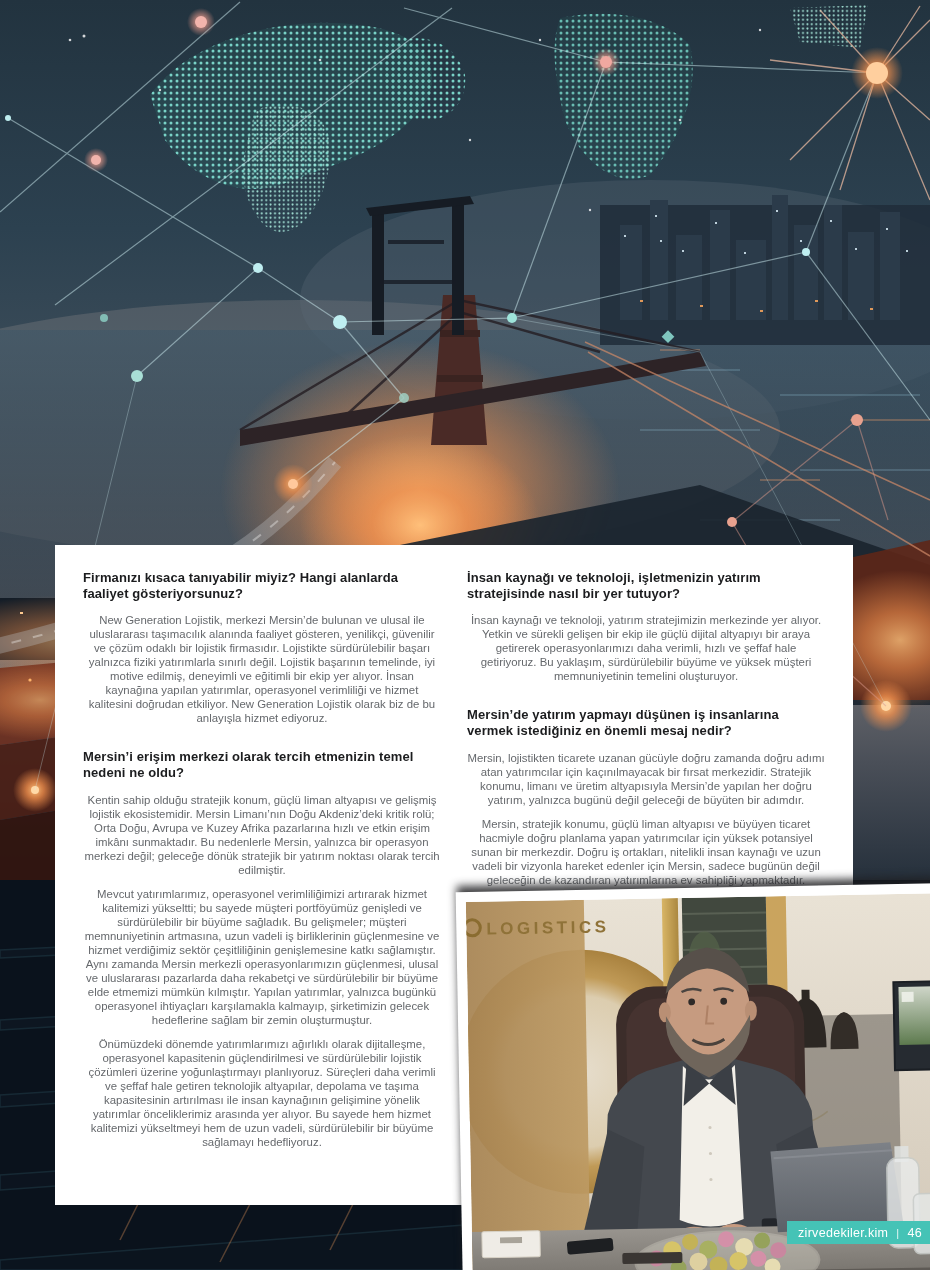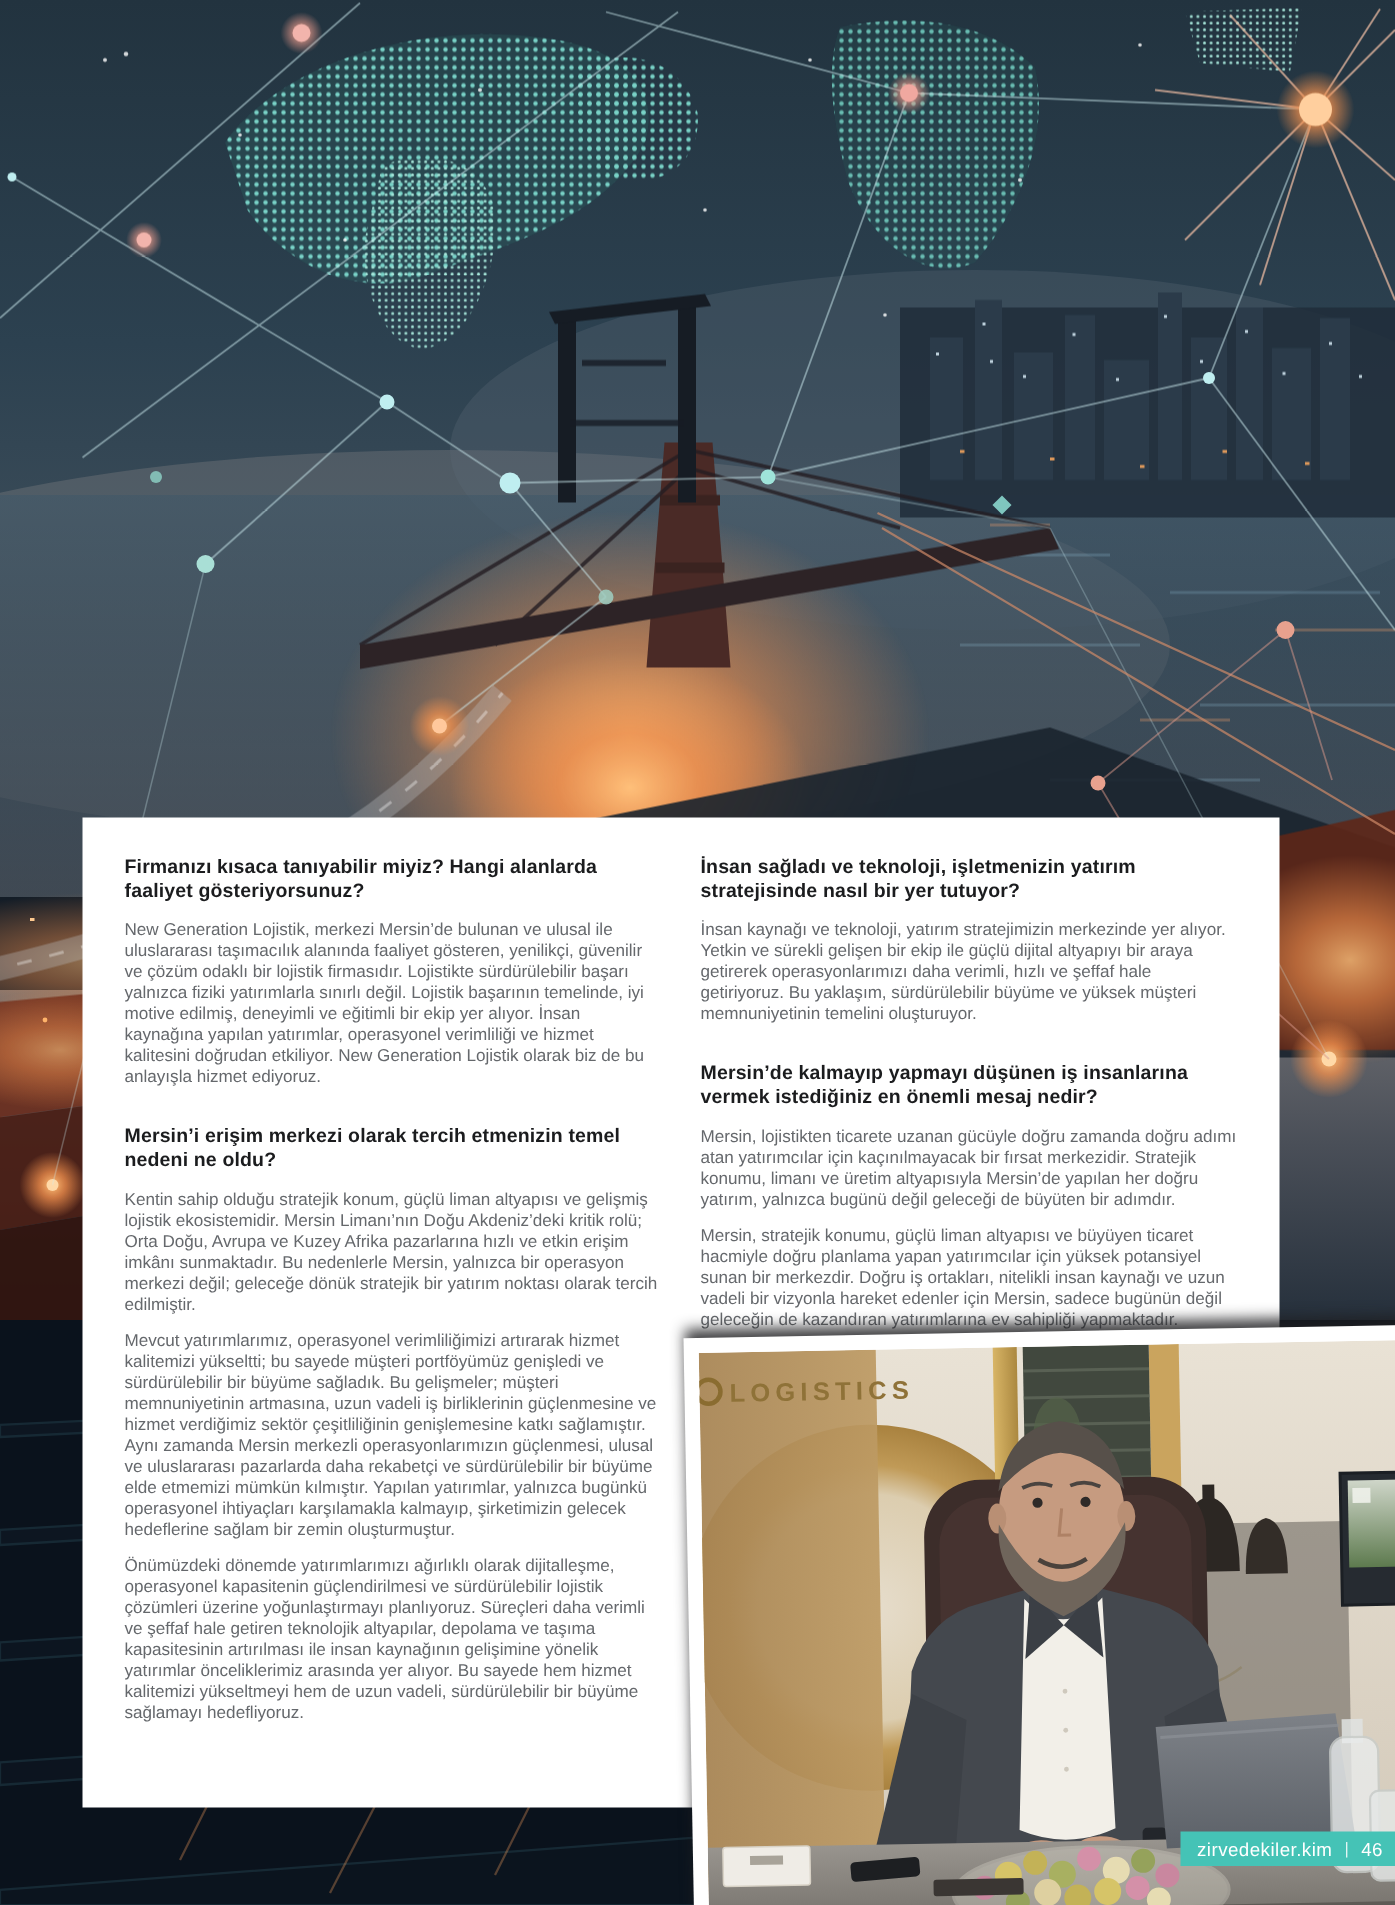--- a/index.html
+++ b/index.html
@@ -6,21 +6,21 @@
   .page{position:relative;width:930px;height:1270px;overflow:hidden;background:#0a111a;
         font-family:"Liberation Sans",sans-serif;}
   .bg{position:absolute;left:0;top:0;width:930px;height:1270px;display:block;}
 
   
   .panel{position:absolute;left:55px;top:545px;width:798px;height:660px;background:#ffffff;
          box-sizing:border-box;padding:25px 28px 18px 28px;display:flex;gap:26px;z-index:2;}
   .col{flex:1 1 0;min-width:0;}
   .q{font-size:13px;line-height:1.24;font-weight:bold;color:#1b1c1e;margin:24px 0 11px 0;letter-spacing:.1px;}
   .col section:first-child .q{margin-top:0;}
-  .a{font-size:11.4px;line-height:1.23;color:#65686c;margin:0 0 10px 0;}
+  .a{font-size:11.4px;line-height:1.23;color:#65686c;margin:0 0 10px 0;text-align:center;}
 
   
   .photo{position:absolute;left:456px;top:884px;width:482px;height:392px;background:#ffffff;
          box-sizing:border-box;padding:10px 0 0 10px;z-index:3;
          transform:rotate(-1.05deg);transform-origin:92% 6%;
          box-shadow:0 -7px 9px -1px rgba(32,32,34,.85);}
   .photo svg{display:block;width:472px;height:382px;}
 
   
   .badge{position:absolute;left:787px;top:1221px;height:23px;z-index:4;display:flex;align-items:center;
@@ -341,25 +341,25 @@
       </section>
       <section>
         <p class="a">Mevcut yatırımlarımız, operasyonel verimliliğimizi artırarak hizmet kalitemizi yükseltti; bu sayede müşteri portföyümüz genişledi ve sürdürülebilir bir büyüme sağladık. Bu gelişmeler; müşteri memnuniyetinin artmasına, uzun vadeli iş birliklerinin güçlenmesine ve hizmet verdiğimiz sektör çeşitliliğinin genişlemesine katkı sağlamıştır. Aynı zamanda Mersin merkezli operasyonlarımızın güçlenmesi, ulusal ve uluslararası pazarlarda daha rekabetçi ve sürdürülebilir bir büyüme elde etmemizi mümkün kılmıştır. Yapılan yatırımlar, yalnızca bugünkü operasyonel ihtiyaçları karşılamakla kalmayıp, şirketimizin gelecek hedeflerine sağlam bir zemin oluşturmuştur.</p>
       </section>
       <section>
         <p class="a">Önümüzdeki dönemde yatırımlarımızı ağırlıklı olarak dijitalleşme, operasyonel kapasitenin güçlendirilmesi ve sürdürülebilir lojistik çözümleri üzerine yoğunlaştırmayı planlıyoruz. Süreçleri daha verimli ve şeffaf hale getiren teknolojik altyapılar, depolama ve taşıma kapasitesinin artırılması ile insan kaynağının gelişimine yönelik yatırımlar önceliklerimiz arasında yer alıyor. Bu sayede hem hizmet kalitemizi yükseltmeyi hem de uzun vadeli, sürdürülebilir bir büyüme sağlamayı hedefliyoruz.</p>
       </section>
     </div>
     <div class="col">
       <section>
-        <h3 class="q">İnsan sağladı ve teknoloji, işletmenizin yatırım stratejisinde nasıl bir yer tutuyor?</h3>
+        <h3 class="q">İnsan kaynağı ve teknoloji, işletmenizin yatırım stratejisinde nasıl bir yer tutuyor?</h3>
         <p class="a">İnsan kaynağı ve teknoloji, yatırım stratejimizin merkezinde yer alıyor. Yetkin ve sürekli gelişen bir ekip ile güçlü dijital altyapıyı bir araya getirerek operasyonlarımızı daha verimli, hızlı ve şeffaf hale getiriyoruz. Bu yaklaşım, sürdürülebilir büyüme ve yüksek müşteri memnuniyetinin temelini oluşturuyor.</p>
       </section>
       <section>
-        <h3 class="q">Mersin’de kalmayıp yapmayı düşünen iş insanlarına vermek istediğiniz en önemli mesaj nedir?</h3>
+        <h3 class="q">Mersin’de yatırım yapmayı düşünen iş insanlarına vermek istediğiniz en önemli mesaj nedir?</h3>
         <p class="a">Mersin, lojistikten ticarete uzanan gücüyle doğru zamanda doğru adımı atan yatırımcılar için kaçınılmayacak bir fırsat merkezidir. Stratejik konumu, limanı ve üretim altyapısıyla Mersin’de yapılan her doğru yatırım, yalnızca bugünü değil geleceği de büyüten bir adımdır.</p>
         <p class="a">Mersin, stratejik konumu, güçlü liman altyapısı ve büyüyen ticaret hacmiyle doğru planlama yapan yatırımcılar için yüksek potansiyel sunan bir merkezdir. Doğru iş ortakları, nitelikli insan kaynağı ve uzun vadeli bir vizyonla hareket edenler için Mersin, sadece bugünün değil geleceğin de kazandıran yatırımlarına ev sahipliği yapmaktadır.</p>
       </section>
     </div>
   </div>
 
   <div class="photo">
     <svg viewBox="0 0 472 382" preserveAspectRatio="none">
       <defs>
         <linearGradient id="wallG" x1="0" y1="0" x2="0" y2="1">

